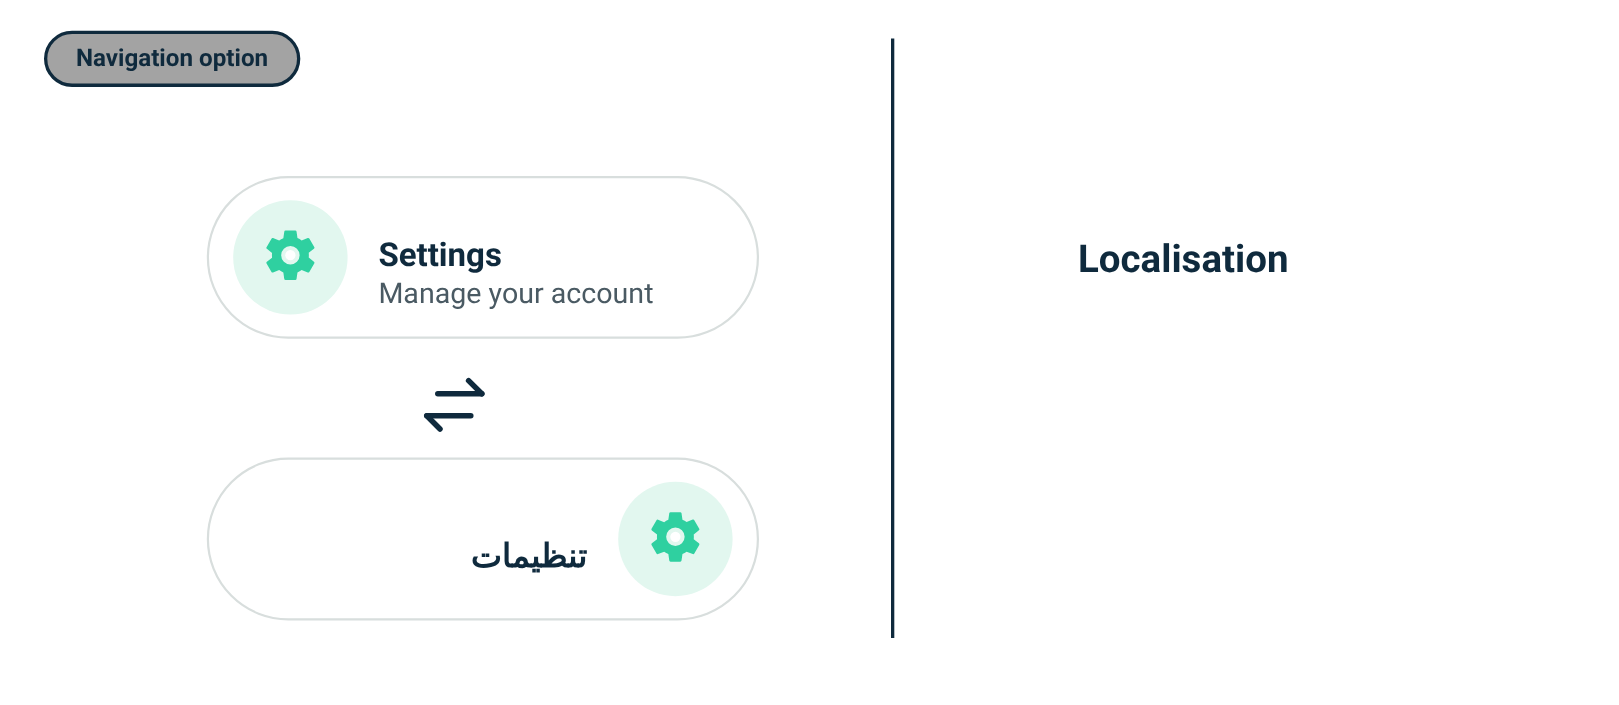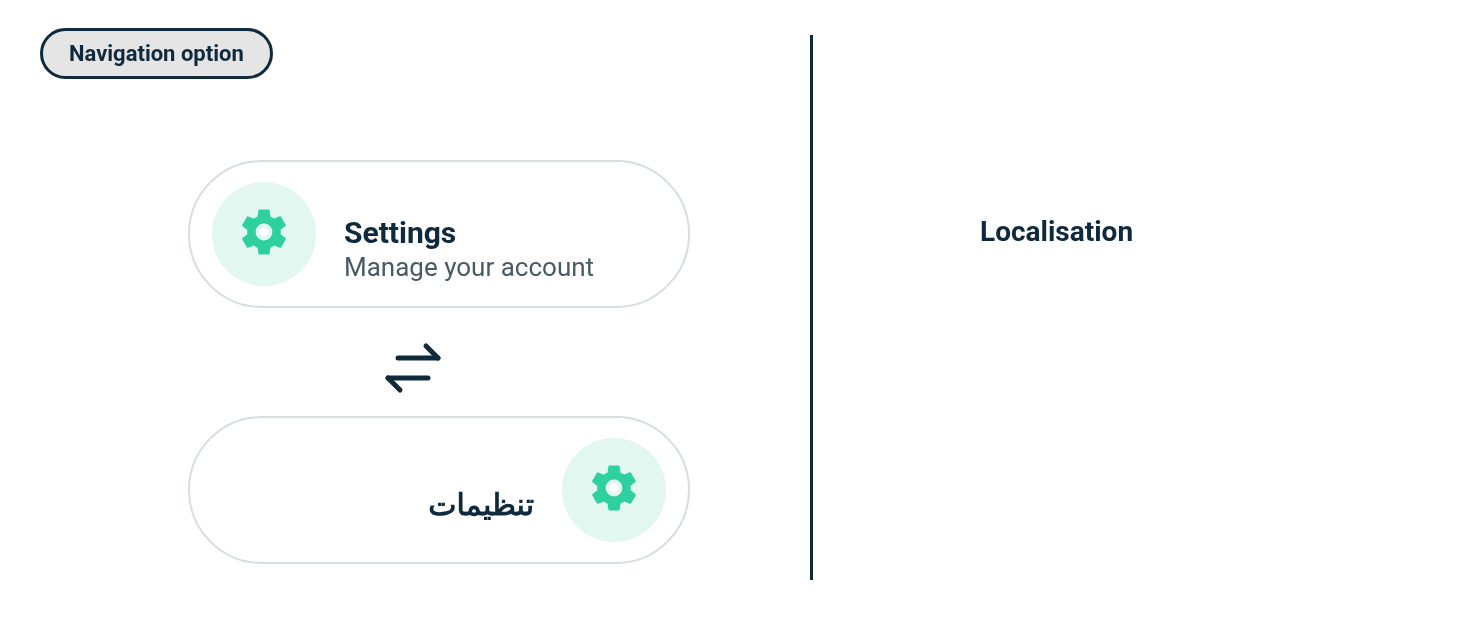--- a/index.html
+++ b/index.html
@@ -37,21 +37,21 @@
       padding: 215px 80px 0 170px;
     }
     .tag {
       display: inline-block;
       padding: 10px 26px;
       border: 3px solid #0f2a3d;
       border-radius: 999px;
       font-size: 22px;
       font-weight: 700;
       color: #0f2a3d;
-      background: #e5e5e5;
+      background: #a3a3a3;
     }
     .nav-card {
       width: 502px;
       height: 148px;
       border: 2px solid #d8dedd;
       border-radius: 999px;
       display: flex;
       align-items: center;
       gap: 28px;
       padding: 0 22px;
@@ -95,21 +95,21 @@
       font-size: 26px;
       font-weight: 400;
       color: #4a5a63;
     }
     .swap-icon {
       position: absolute;
       left: 378px;
       top: 340px;
     }
     .right-title {
-      font-size: 28px;
+      font-size: 35px;
       font-weight: 700;
       color: #0f2a3d;
       margin-bottom: 38px;
     }
     .right-body {
       font-size: 30px;
       font-weight: 400;
       color: #1b2f3c;
       line-height: 1.55;
       max-width: 360px;

